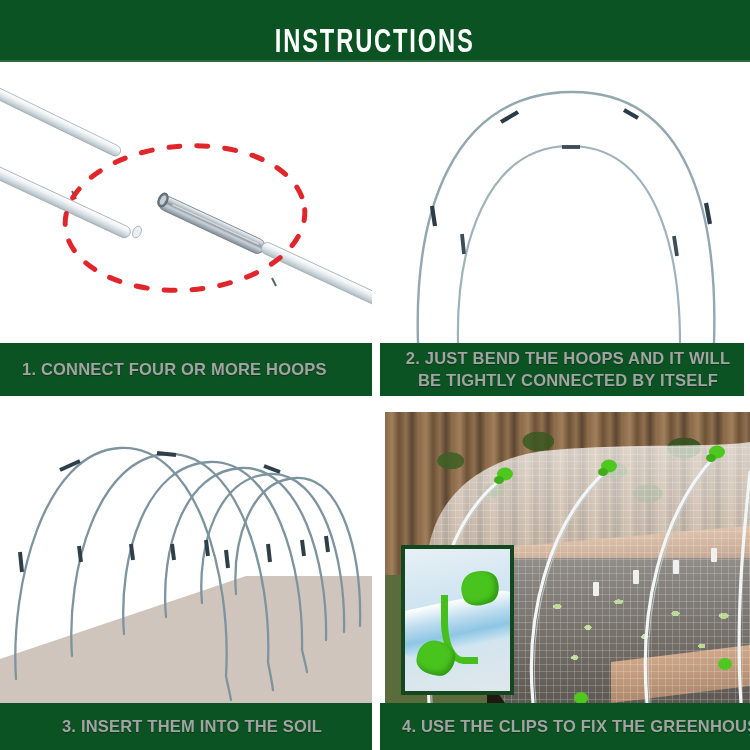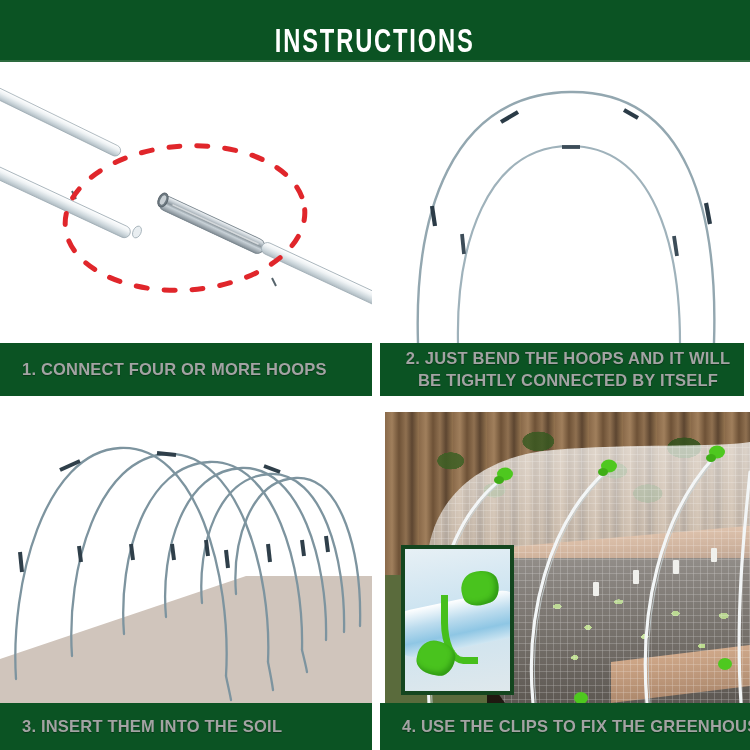--- a/index.html
+++ b/index.html
@@ -65,21 +65,21 @@
     flex-direction: column;
     justify-content: center;
     font-weight: bold;
     font-size: 16.5px;
     line-height: 1.32;
     letter-spacing: 0.2px;
     text-shadow: 0 1px 1px rgba(0,0,0,.35);
   }
   .cap1 { left: 0;   top: 343px; width: 372px; height: 53px; padding: 0 10px 0 22px; }
   .cap2 { left: 380px; top: 343px; width: 364px; height: 53px; padding: 0 10px 0 22px; text-align: center; }
-  .cap3 { left: 0;   top: 703px; width: 372px; height: 47px; padding: 0 10px 0 22px; }
+  .cap3 { left: 0;   top: 703px; width: 372px; height: 47px; padding: 0 10px 0 22px; align-items: center; }
   .cap4 { left: 380px; top: 703px; width: 370px; height: 47px; padding: 0 10px 0 22px; }
   .cap-line { display: block; white-space: nowrap; }
   .cap2 .cap-line { text-align: center; }
 
   
   .rod-svg, .arch-svg, .hoops-svg { display: block; width: 100%; height: 100%; }
 
   
   .photo {
     position: absolute;

